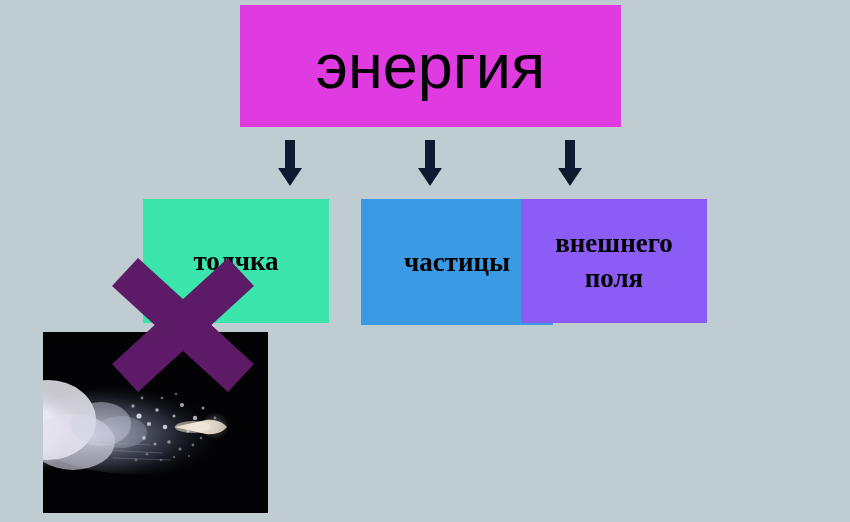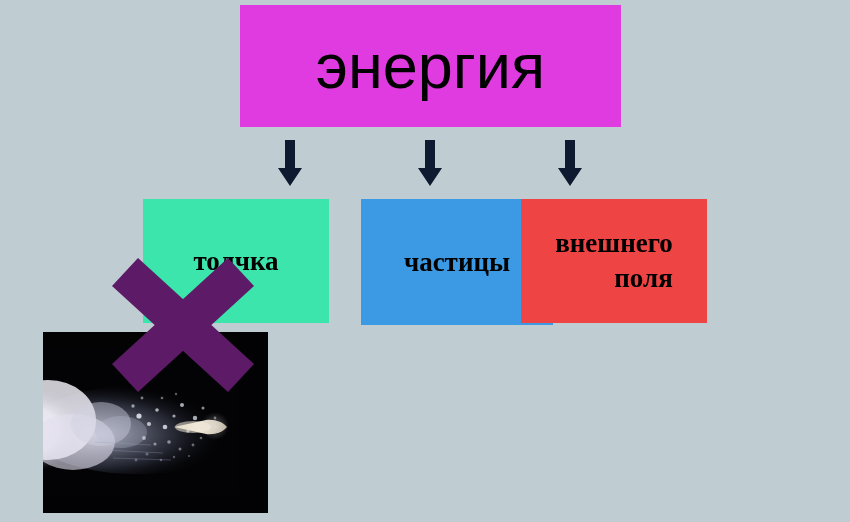--- a/index.html
+++ b/index.html
@@ -85,22 +85,21 @@
     width: 192px;
     height: 126px;
     background: #3b9ae3;
     margin-left: 32px;
   }
   .rbox-particle .label { font-size: 27px; }
   .rbox-field {
     left: 378px;
     width: 186px;
     height: 124px;
-    background: #ef4444;
-    text-align: right;
+    background: #8b5cf6;
   }
   .rbox-field .label { font-size: 27px; padding: 0 6px; }
 
   
   .photo {
     position: absolute;
     left: 43px;
     top: 332px;
     width: 225px;
     height: 181px;

